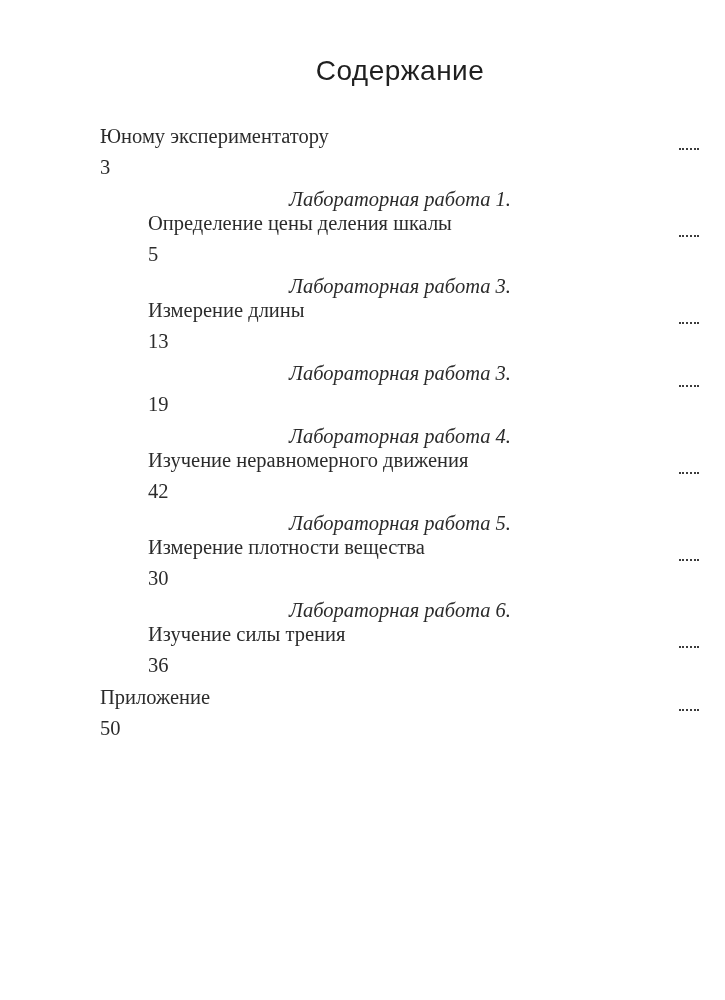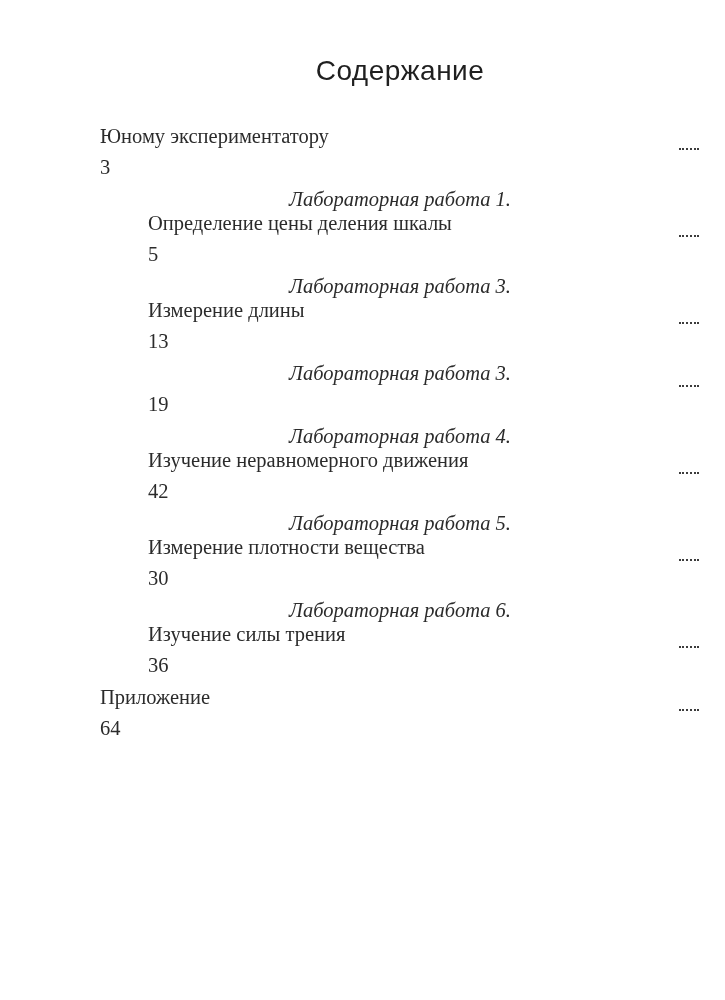--- a/index.html
+++ b/index.html
@@ -131,19 +131,19 @@
           <span>Изучение силы трения</span>
           <span class="dots"></span>
           <span class="pg">36</span>
         </div>
       </div>
 
       <div class="toc-entry">
         <div class="toc-row">
           <span>Приложение</span>
           <span class="dots"></span>
-          <span class="pg">64</span>
+          <span class="pg">50</span>
         </div>
       </div>
 
     </div>
   </div>
 </div>
 
 </body></html>

